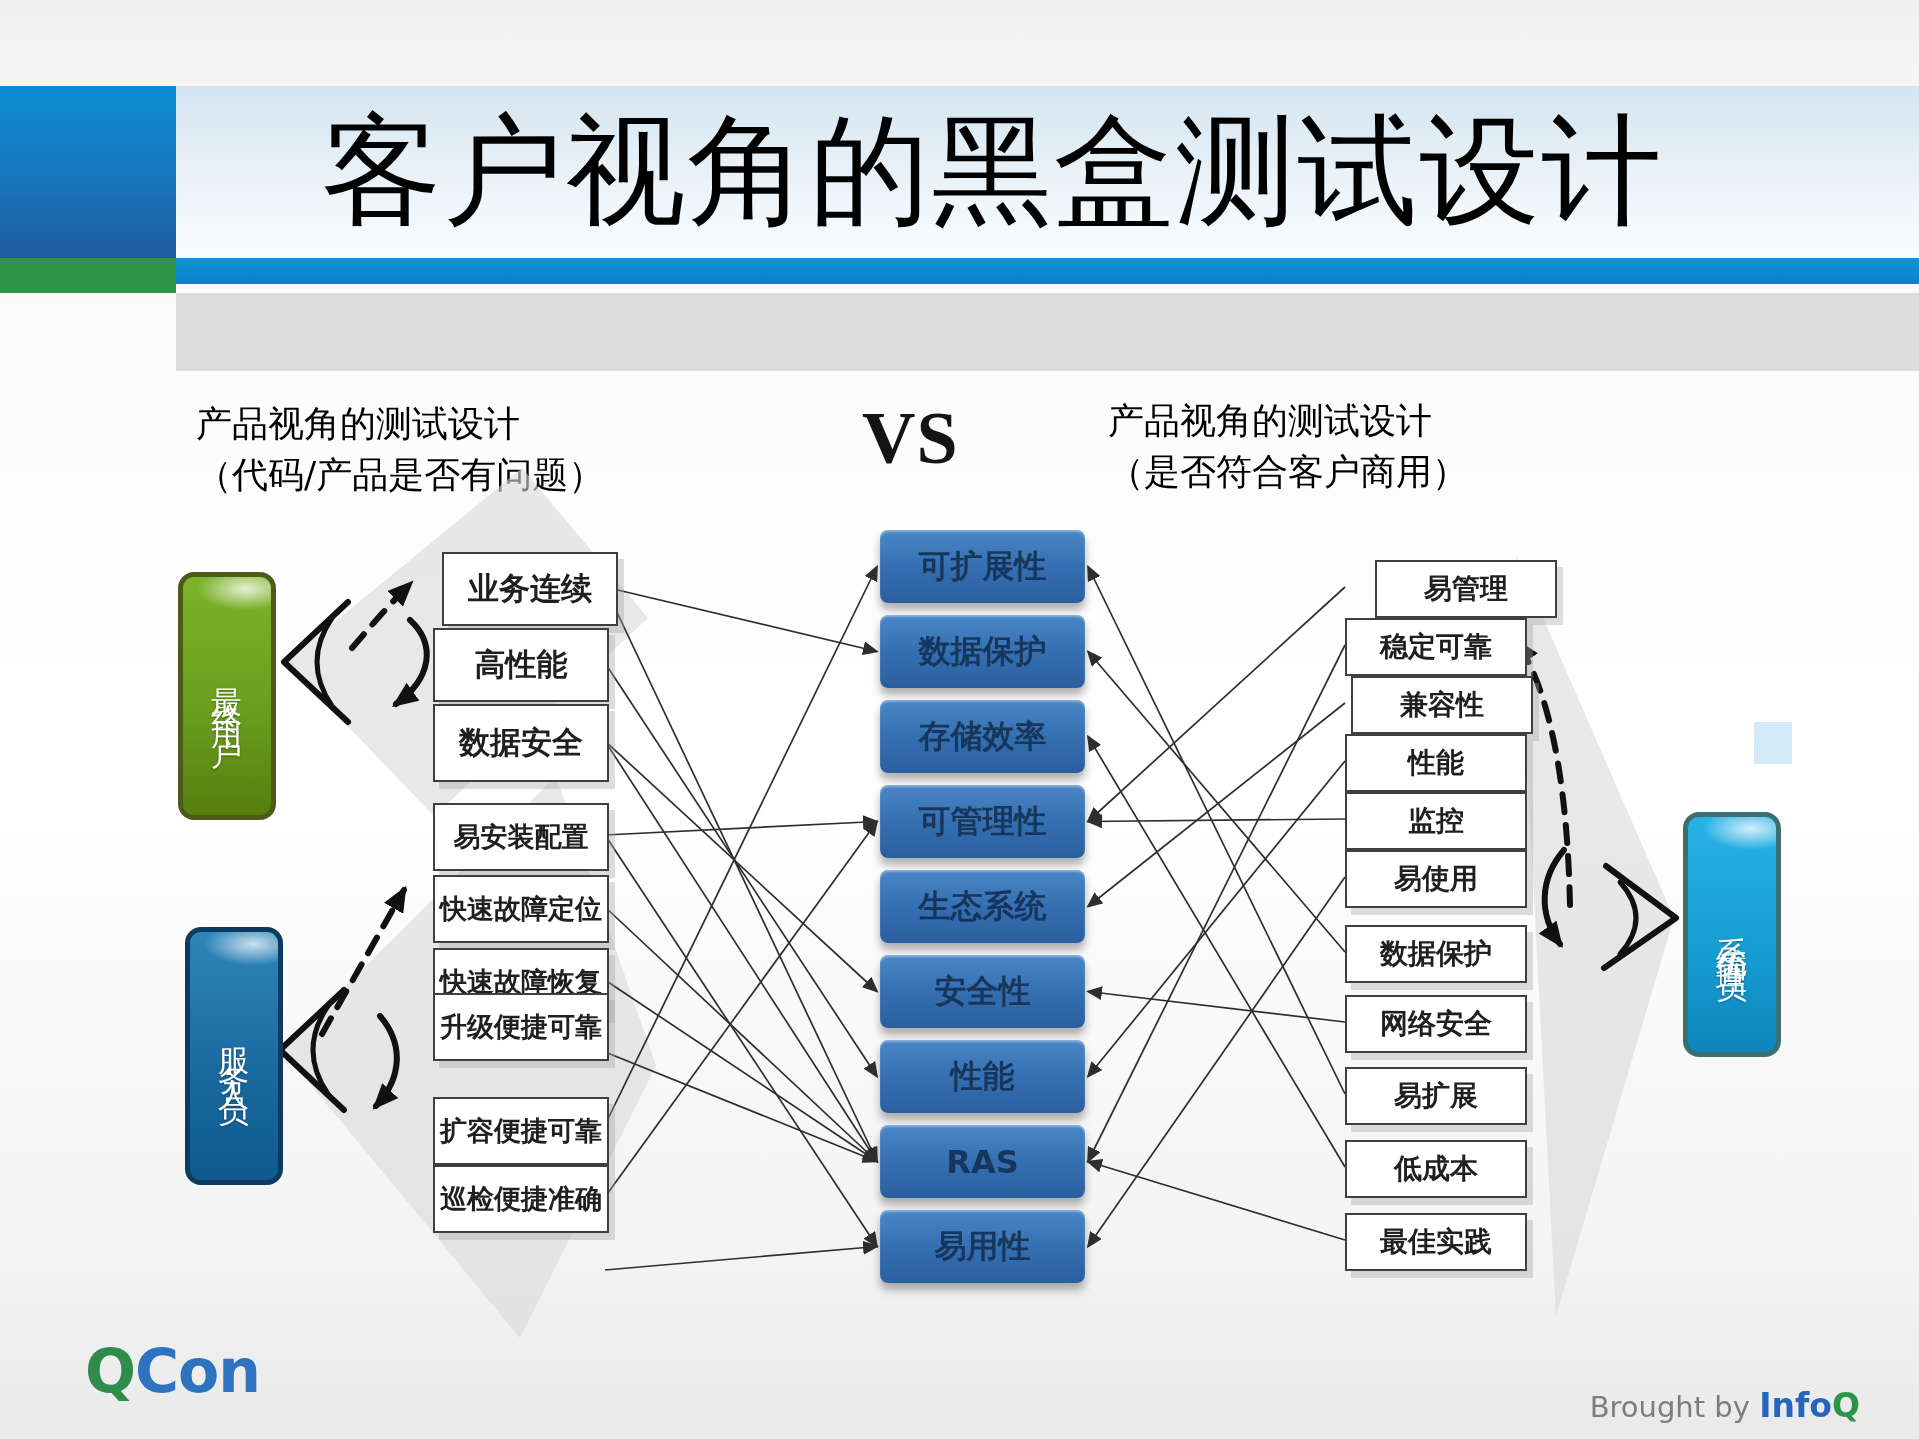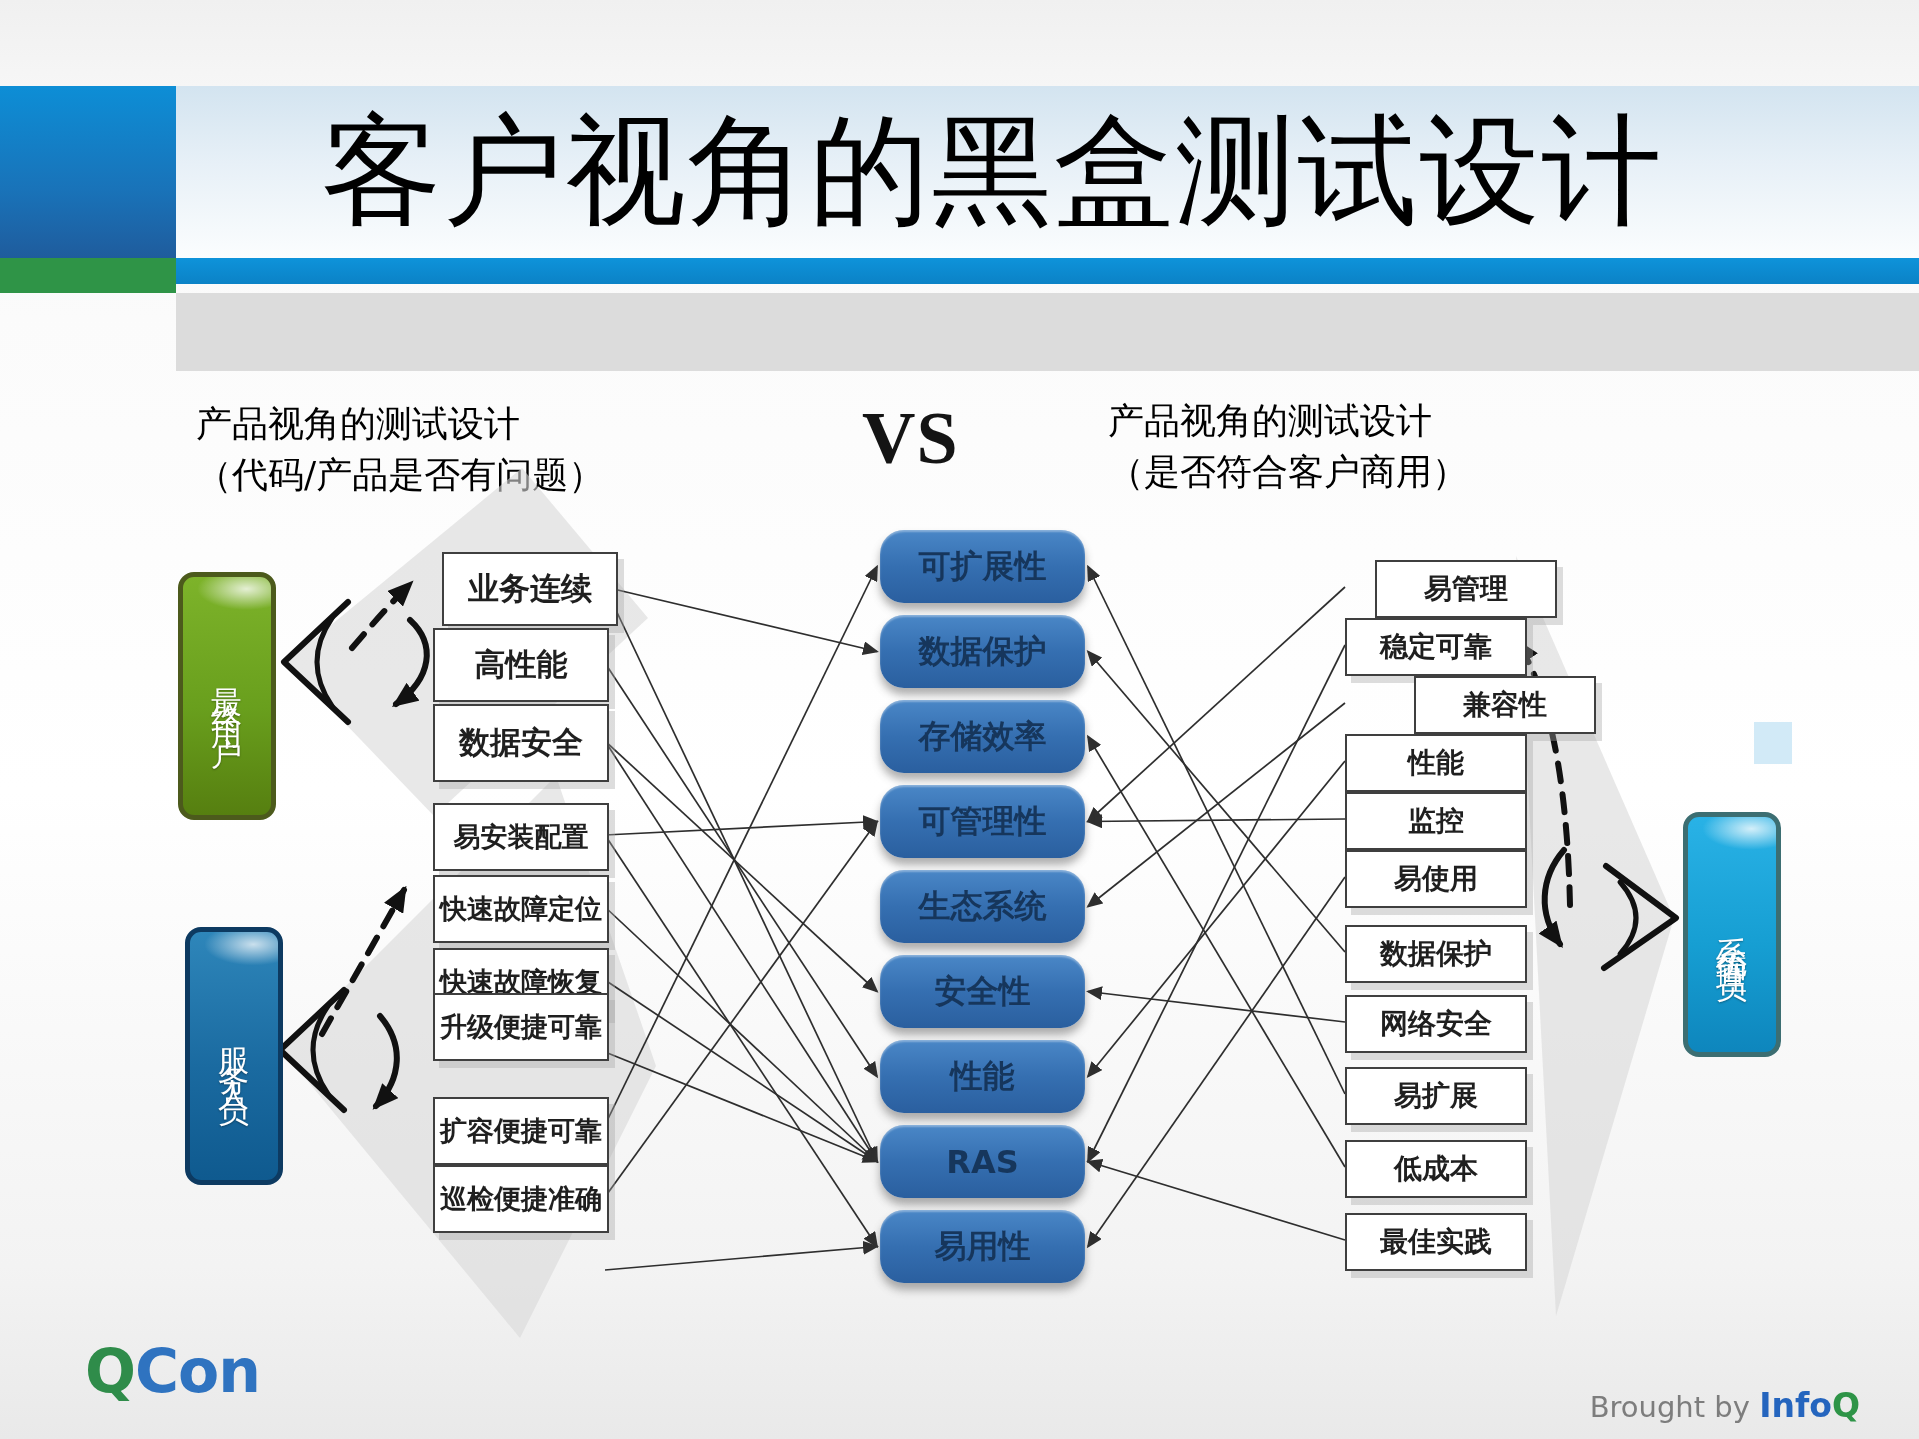--- a/index.html
+++ b/index.html
@@ -35,21 +35,21 @@
   #wires{position:absolute;left:0;top:0;width:1919px;height:1439px;z-index:1;}
   #nodes-layer{position:absolute;left:0;top:0;width:1919px;height:1439px;z-index:2;pointer-events:none;}
 
   .wbox{position:absolute;background:#ffffff;border:2px solid #3f3f3f;
     display:flex;align-items:center;justify-content:center;
     font-weight:600;color:#1f1f1f;white-space:nowrap;
     box-shadow:6px 7px 0 rgba(165,165,165,0.38);}
   .wbox-a{font-size:31px;}
   .wbox-b{font-size:27px;}
   .wbox-r{font-size:28px;}
-  .mbox{position:absolute;border-radius:24px;
+  .mbox{position:absolute;border-radius:8px;
     background:linear-gradient(180deg,#4a87c7 0%,#356fb1 50%,#2a5f9f 100%);
     display:flex;align-items:center;justify-content:center;
     font-size:32px;font-weight:700;color:#16365c;white-space:nowrap;
     box-shadow:0 7px 8px rgba(80,80,80,0.45), inset 0 2px 2px rgba(255,255,255,0.35);}
 
   .actor{position:absolute;border-radius:16px;display:flex;align-items:center;justify-content:center;
     writing-mode:vertical-rl;color:#ffffff;font-size:31px;font-weight:500;letter-spacing:16px;
     text-shadow:0 1px 2px rgba(0,0,0,0.35);z-index:2;}
   .actor-enduser{left:178px;top:572px;width:88px;height:238px;border:5px solid #4c5a1c;
     background:radial-gradient(70px 30px at 72% 5%,rgba(255,255,255,0.8),rgba(255,255,255,0) 70%),
@@ -179,21 +179,21 @@
       <div class="mbox" style="left: 880px; top: 615px; width: 205px; height: 73px;">数据保护</div>
       <div class="mbox" style="left: 880px; top: 700px; width: 205px; height: 73px;">存储效率</div>
       <div class="mbox" style="left: 880px; top: 785px; width: 205px; height: 73px;">可管理性</div>
       <div class="mbox" style="left: 880px; top: 870px; width: 205px; height: 73px;">生态系统</div>
       <div class="mbox" style="left: 880px; top: 955px; width: 205px; height: 73px;">安全性</div>
       <div class="mbox" style="left: 880px; top: 1040px; width: 205px; height: 73px;">性能</div>
       <div class="mbox" style="left: 880px; top: 1125px; width: 205px; height: 73px;">RAS</div>
       <div class="mbox" style="left: 880px; top: 1210px; width: 205px; height: 73px;">易用性</div>
       <div class="wbox wbox-r" style="left: 1375px; top: 560px; width: 178px; height: 54px;">易管理</div>
       <div class="wbox wbox-r" style="left: 1345px; top: 618px; width: 178px; height: 54px;">稳定可靠</div>
-      <div class="wbox wbox-r" style="left: 1414px; top: 676px; width: 178px; height: 54px;">兼容性</div>
+      <div class="wbox wbox-r" style="left: 1351px; top: 676px; width: 178px; height: 54px;">兼容性</div>
       <div class="wbox wbox-r" style="left: 1345px; top: 734px; width: 178px; height: 54px;">性能</div>
       <div class="wbox wbox-r" style="left: 1345px; top: 792px; width: 178px; height: 54px;">监控</div>
       <div class="wbox wbox-r" style="left: 1345px; top: 850px; width: 178px; height: 54px;">易使用</div>
       <div class="wbox wbox-r" style="left: 1345px; top: 925px; width: 178px; height: 54px;">数据保护</div>
       <div class="wbox wbox-r" style="left: 1345px; top: 995px; width: 178px; height: 54px;">网络安全</div>
       <div class="wbox wbox-r" style="left: 1345px; top: 1067px; width: 178px; height: 54px;">易扩展</div>
       <div class="wbox wbox-r" style="left: 1345px; top: 1140px; width: 178px; height: 54px;">低成本</div>
       <div class="wbox wbox-r" style="left: 1345px; top: 1213px; width: 178px; height: 54px;">最佳实践</div>
     </div>
 

